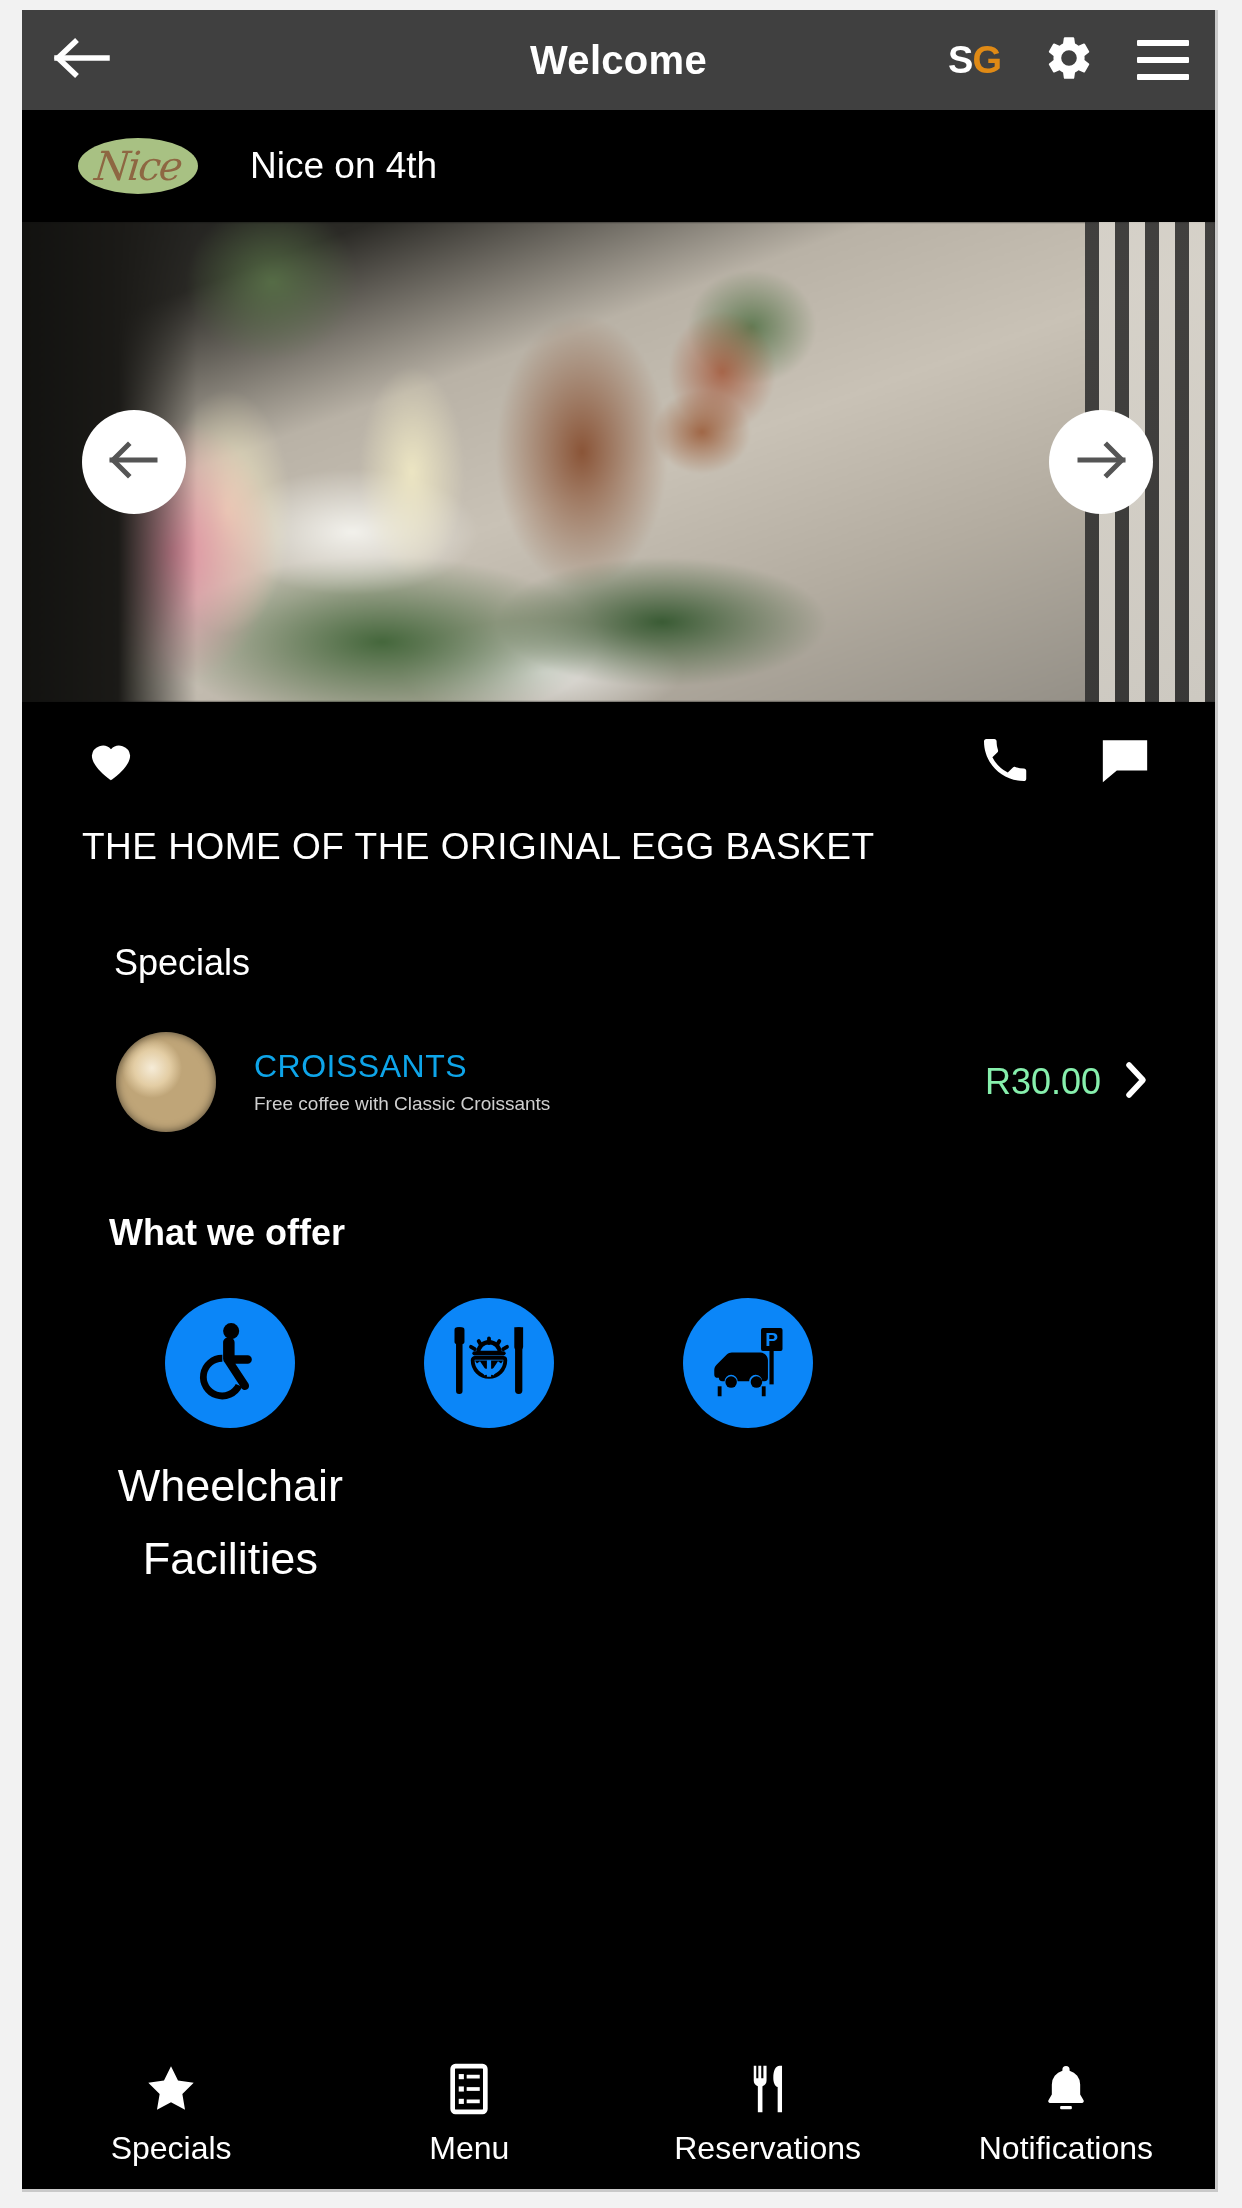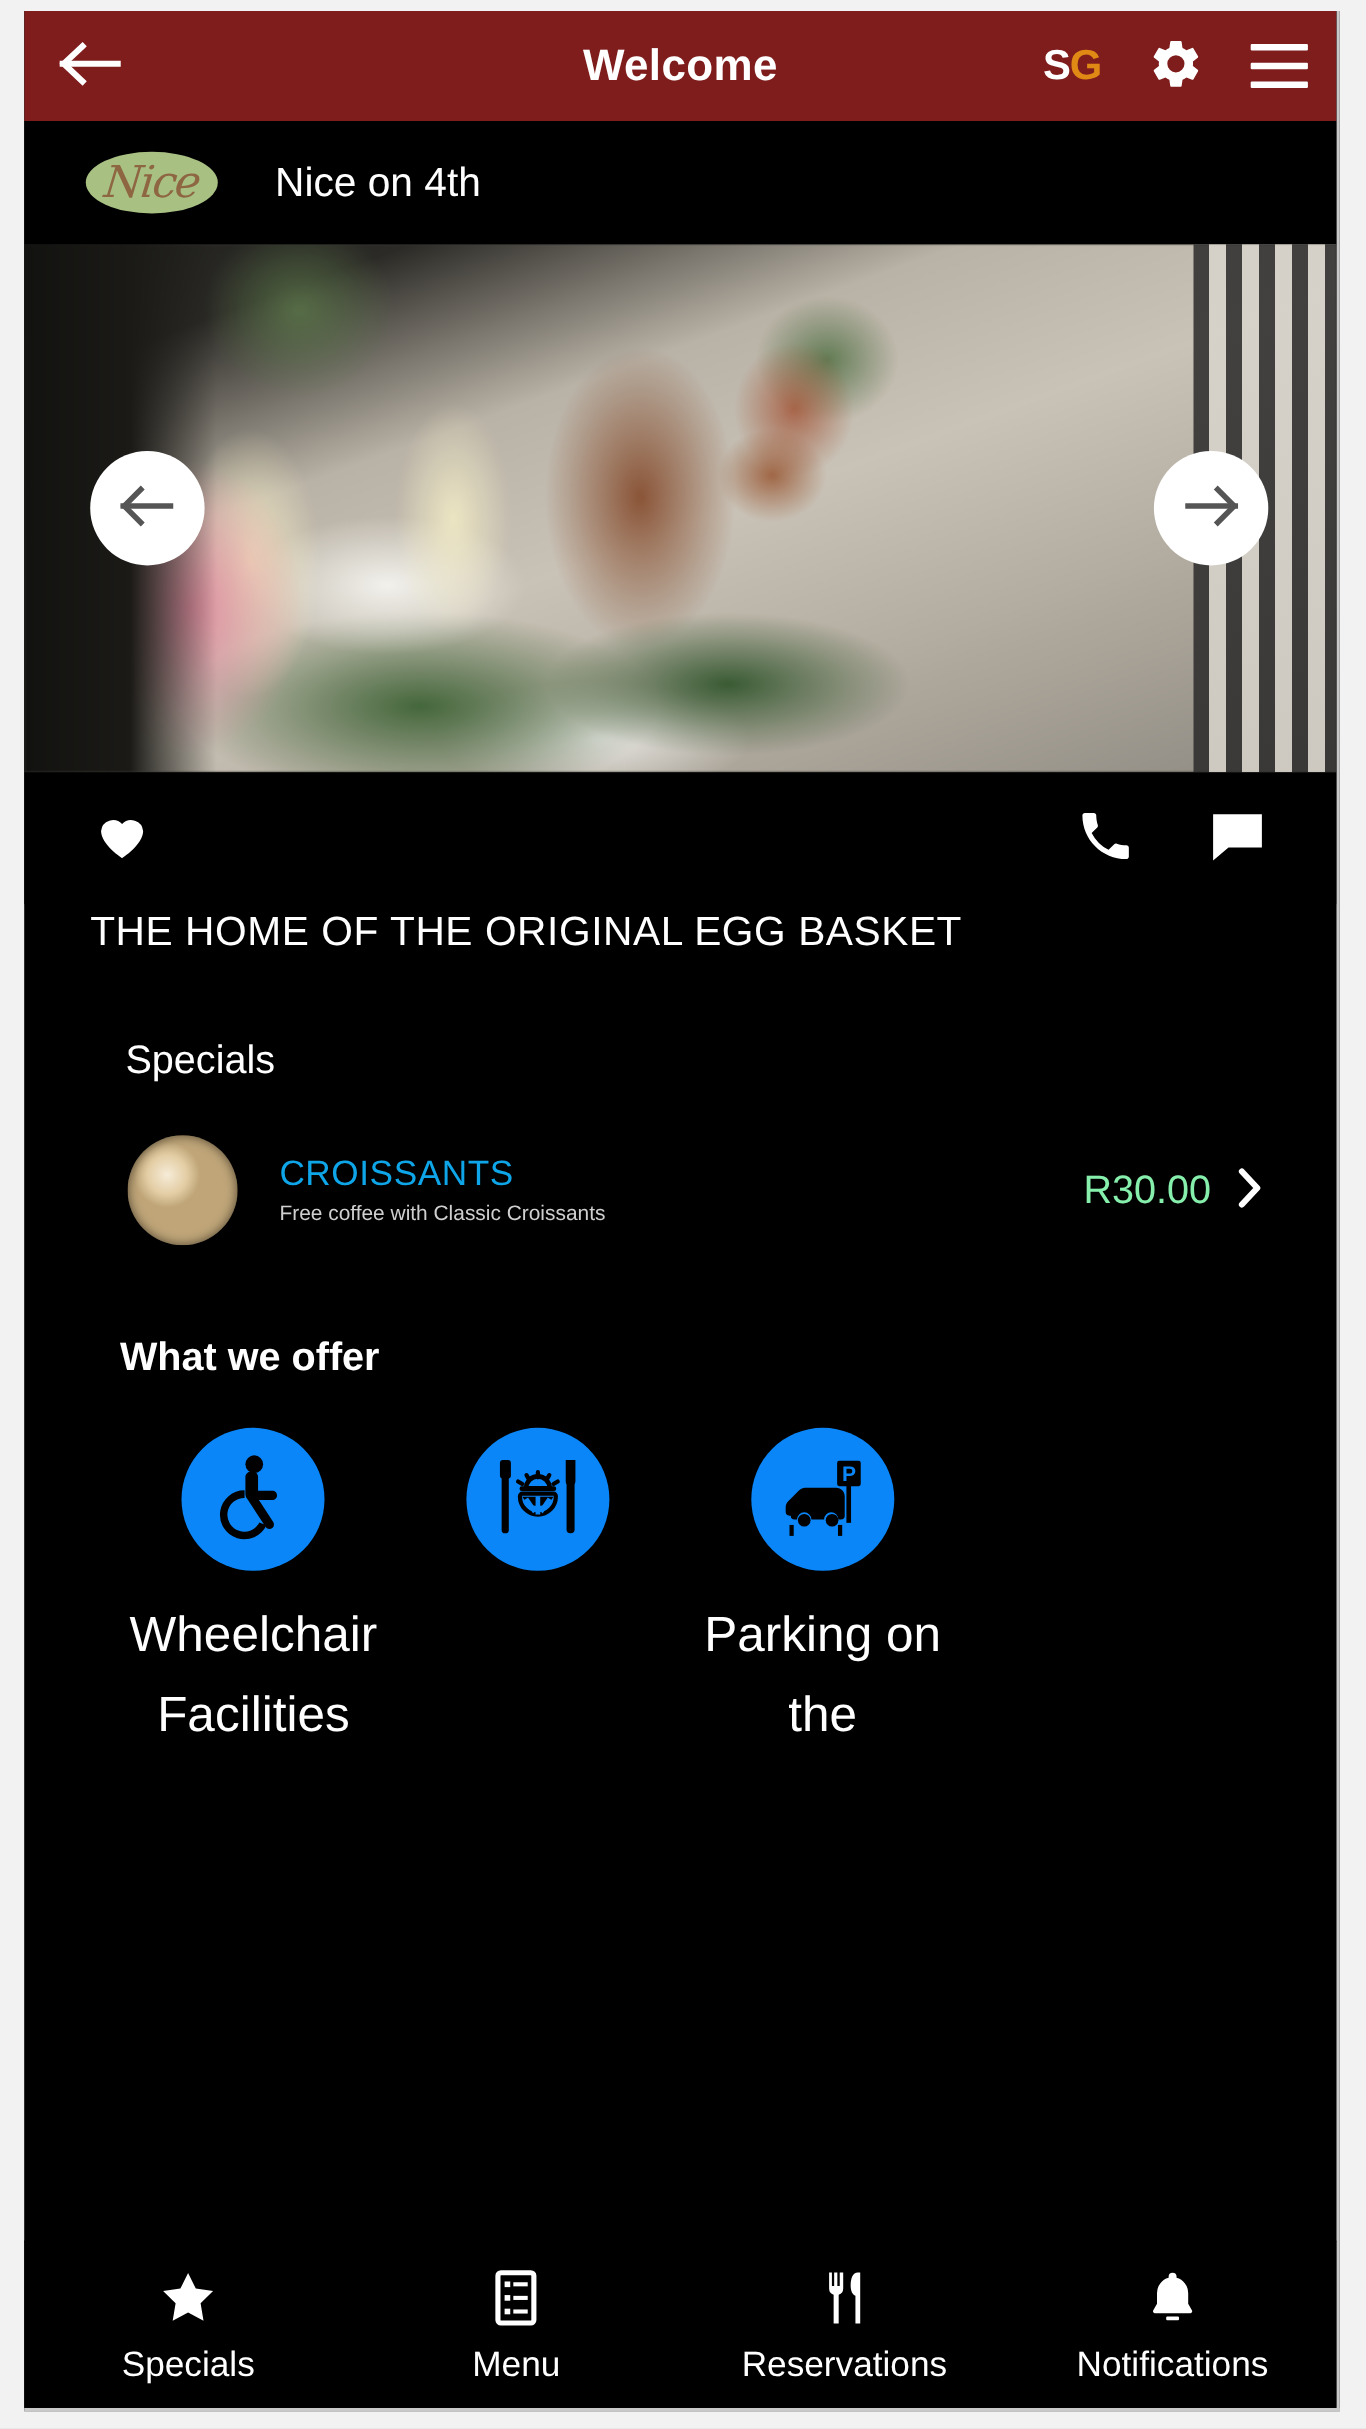--- a/index.html
+++ b/index.html
@@ -23,21 +23,21 @@
     border-right: 3px solid #c9c9c9;
     border-bottom: 3px solid #c9c9c9;
   }
 
   
   #header-bar {
     position: relative;
     height: 100px;
     display: flex;
     align-items: center;
-    background: #7f1d1d;
+    background: #404040;
   }
   #back-button {
     width: 120px;
     height: 100px;
     display: flex;
     align-items: center;
     justify-content: center;
     cursor: pointer;
   }
   #header-title {
@@ -461,21 +461,20 @@
               <circle cx="7.6" cy="17.5" r="1.5"></circle>
               <circle cx="14.2" cy="17.5" r="1.5"></circle>
               <rect x="15.4" y="3.4" width="5.6" height="6" rx=".5"></rect>
               <text x="18.2" y="8.2" font-family="Liberation Sans, sans-serif" font-size="5" font-weight="700" fill="#0b86f8" text-anchor="middle">P</text>
               <rect x="17.6" y="9.2" width="1.1" height="8.9"></rect>
               <rect x="4.1" y="18.6" width="1" height="2.6"></rect>
               <rect x="15.6" y="18.6" width="1" height="2.6"></rect>
             </svg>
           </span>
         </div>
-        <div class="offer-label">Parking on the</div>
       </div>
 
 
     </div>
   </div>
 
   <div id="bottom-nav">
 
     <div class="nav-item">
       <span>

